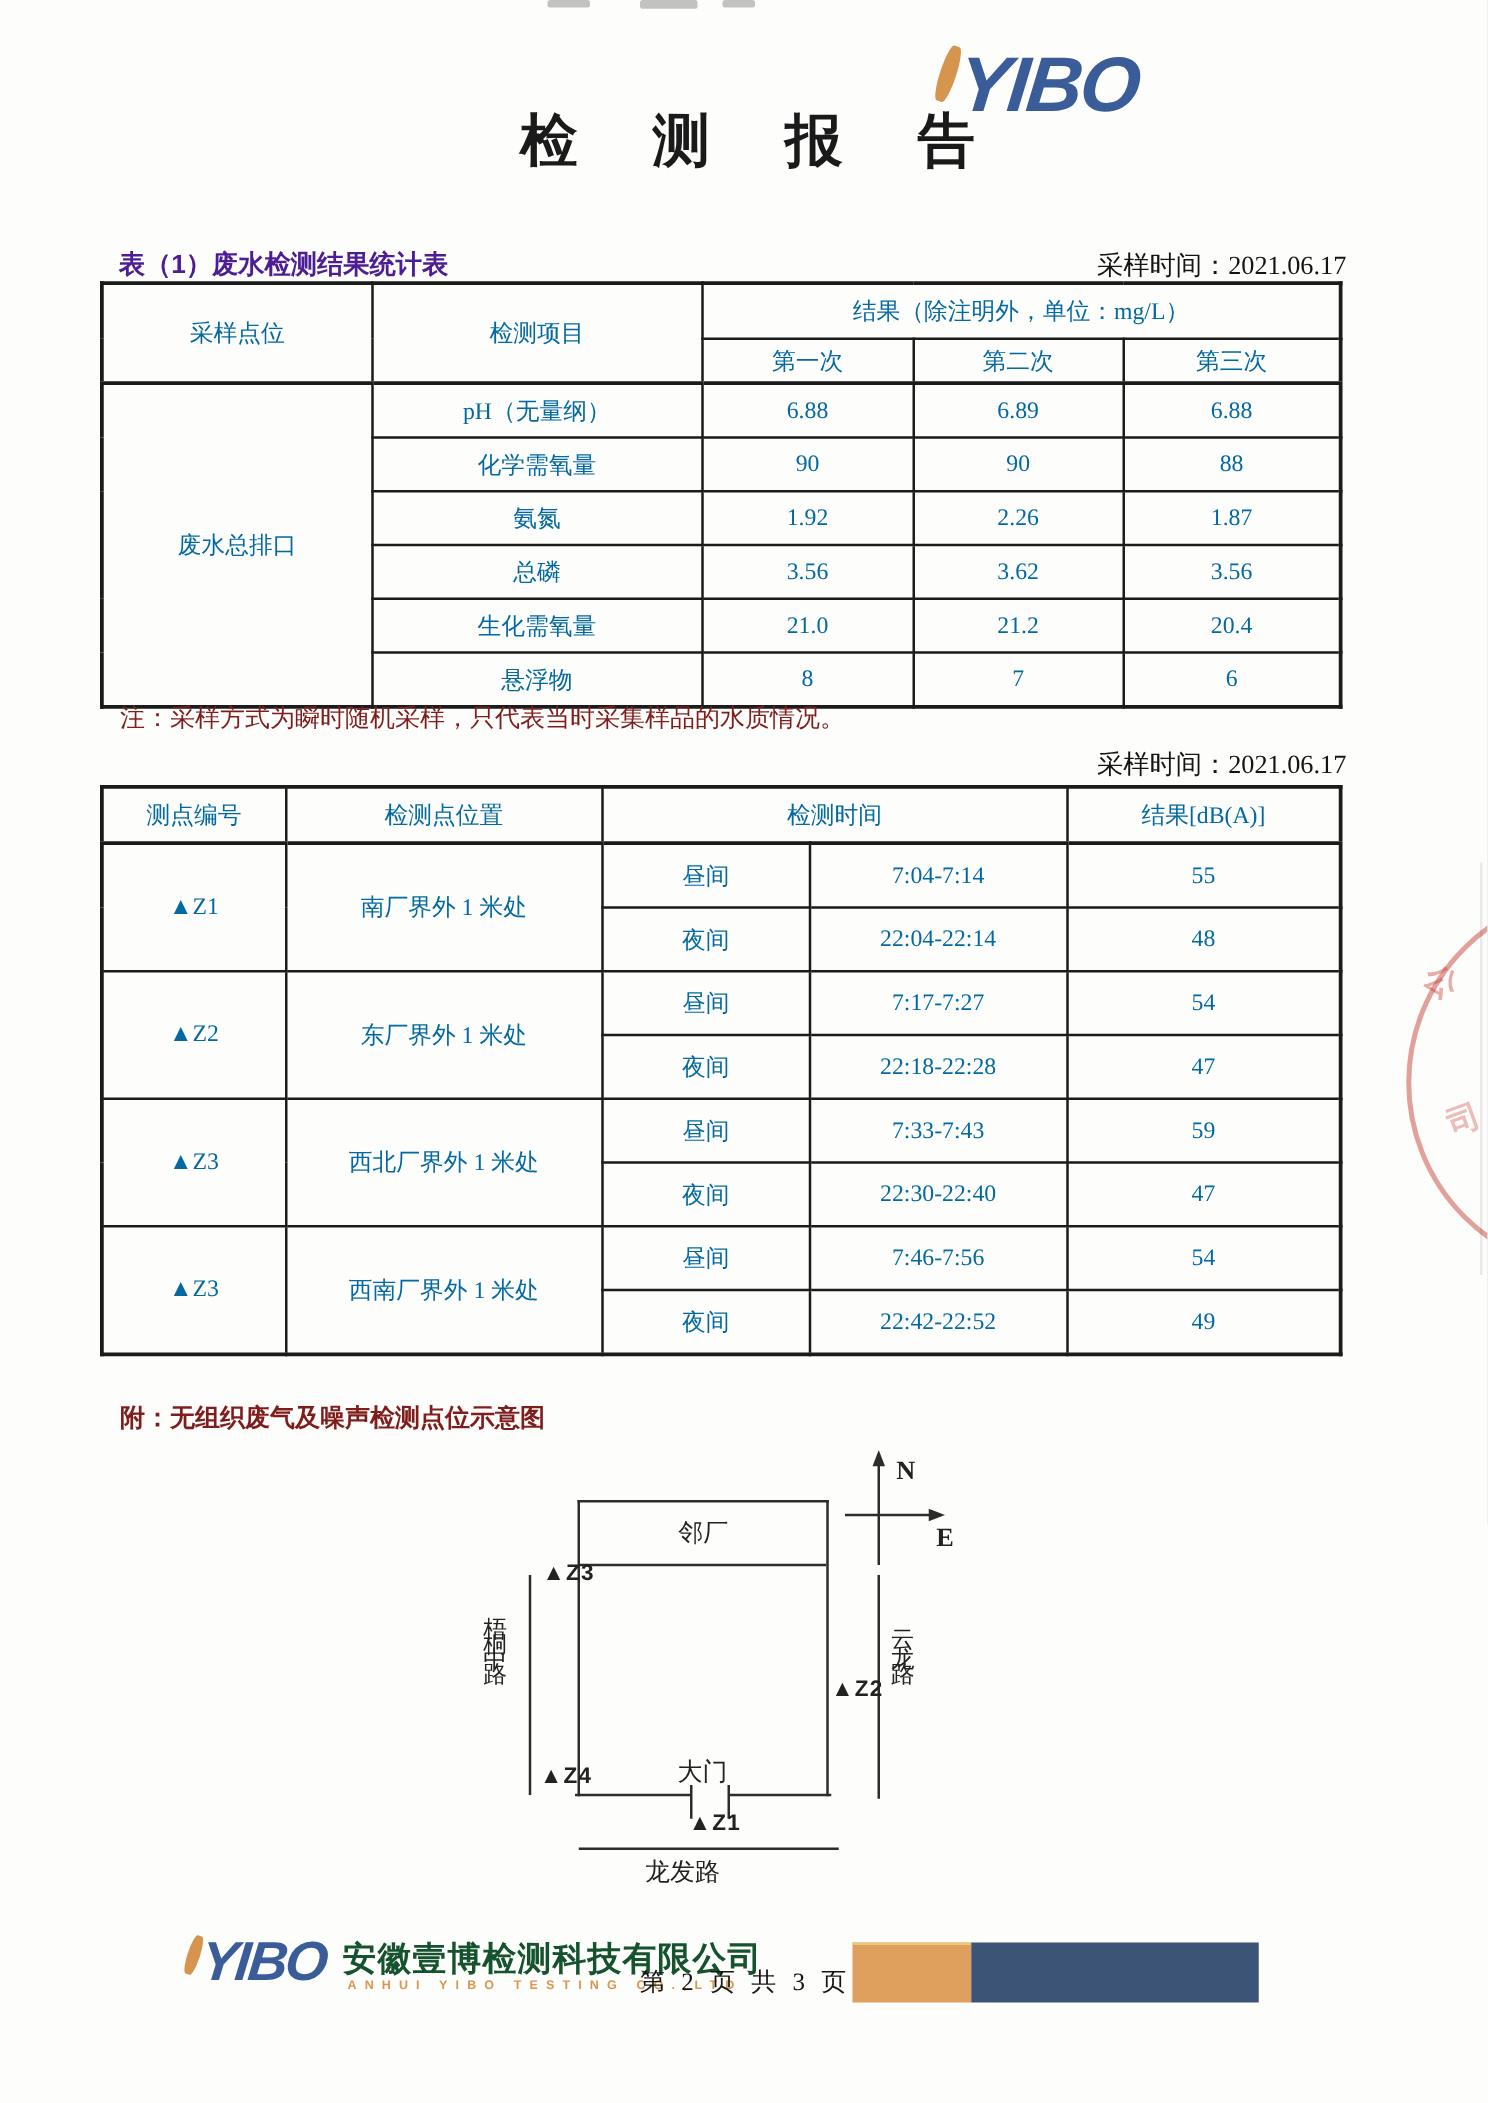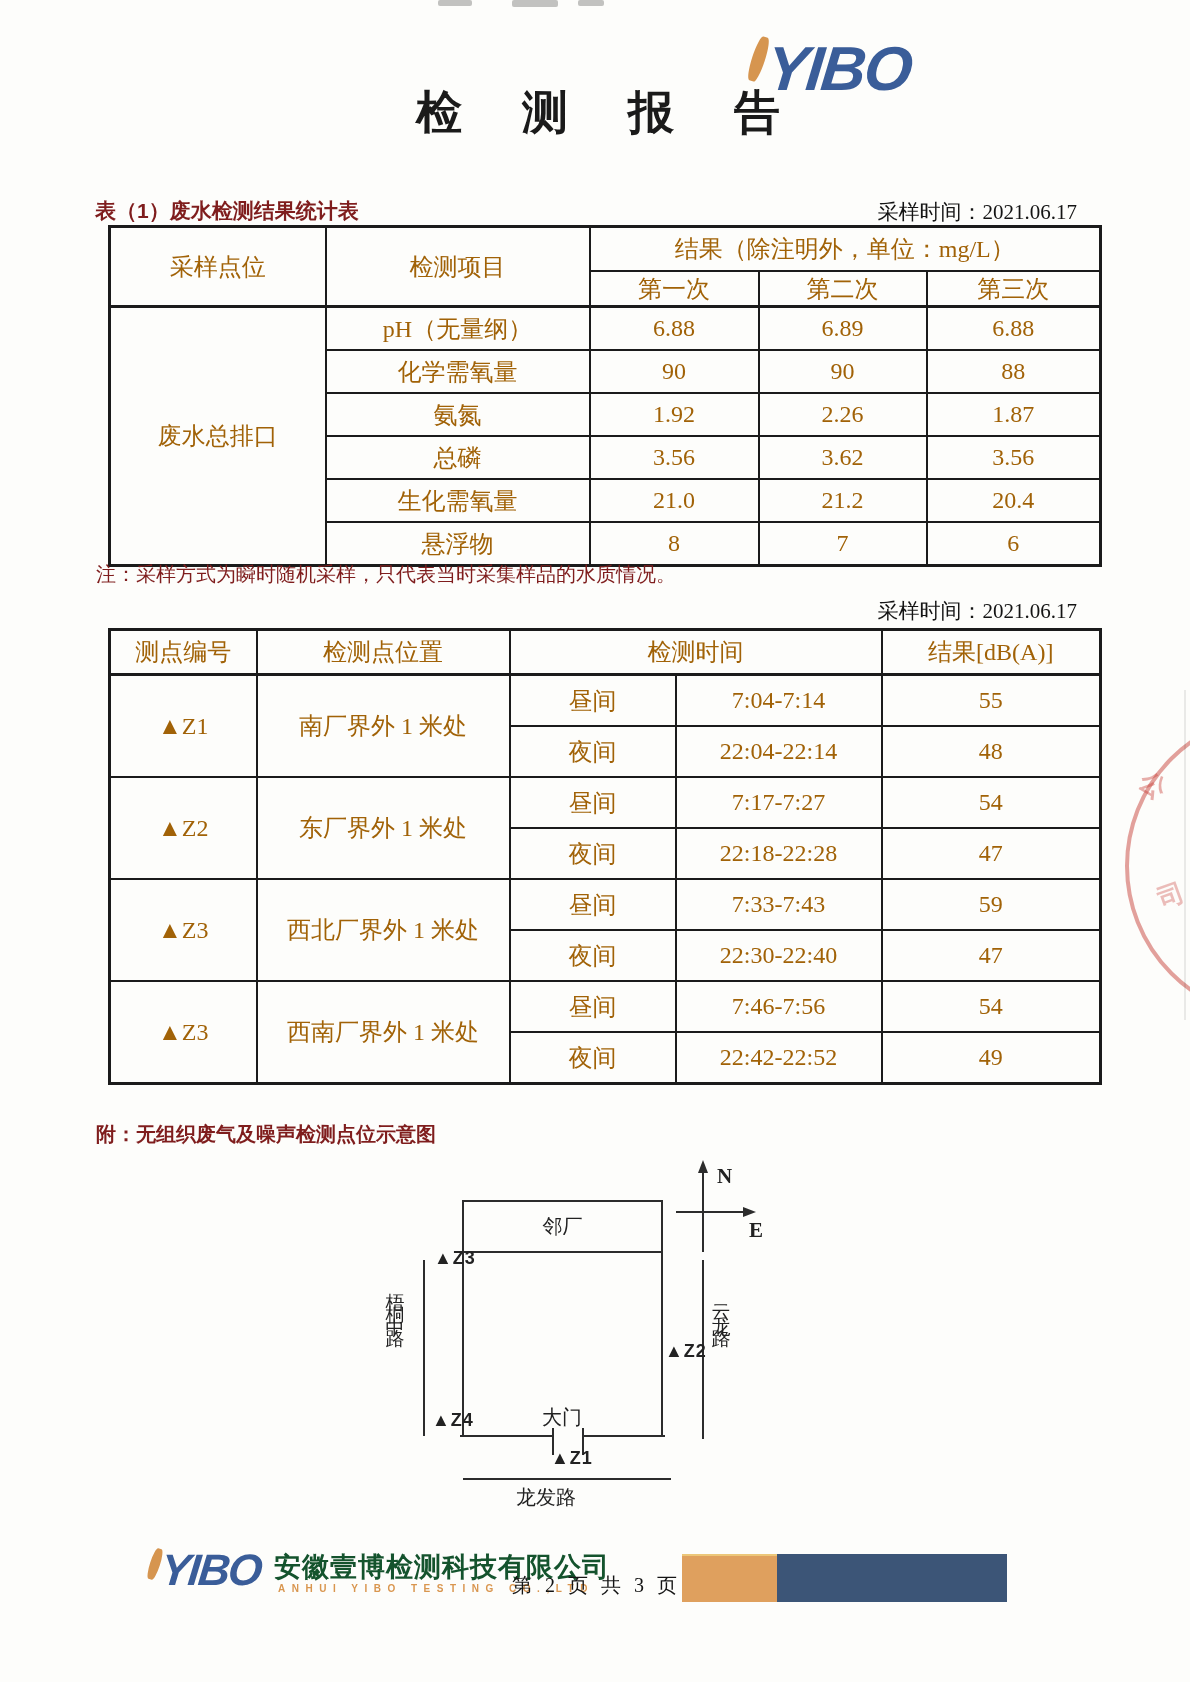--- a/index.html
+++ b/index.html
@@ -15,28 +15,28 @@
   .logo-top{left:752px;top:38px;}
   .logo-top .logo-text{font-size:62px;}
   .logo-top .logo-accent{width:13px;height:46px;margin:-2px 2px 0 0;}
   .title{position:absolute;left:0;top:82px;width:1136px;text-align:center;margin:0;
          font-size:46px;font-weight:600;letter-spacing:60px;padding-left:60px;color:#1a1a1a;}
   .report-no{position:absolute;left:0;top:152px;width:1136px;text-align:center;
              font-size:31px;letter-spacing:1px;}
 
   
   .cap{position:absolute;left:95px;font-family:"Liberation Sans","DejaVu Sans",sans-serif;
-       font-weight:bold;font-size:21px;color:#7f1d1d;}
+       font-weight:bold;font-size:21px;color:#4c1d95;}
   .time{position:absolute;right:113px;font-size:21px;}
   .note{position:absolute;left:96px;font-size:20px;color:#7f1d1d;}
   .note-bold{font-family:"Liberation Sans","DejaVu Sans",sans-serif;font-weight:bold;}
 
   
-  table.rpt{position:absolute;left:108px;border-collapse:collapse;table-layout:fixed;
-            width:991px;font-size:24px;color:#a16207;}
+  table.rpt{position:absolute;left:80px;border-collapse:collapse;table-layout:fixed;
+            width:991px;font-size:19px;color:#0369a1;}
   table.rpt td{border:2px solid #1b1b1b;text-align:center;vertical-align:middle;
                padding:0 4px;overflow:hidden;}
   table.rpt{border:3px solid #1b1b1b;}
   table.rpt td.hd-bot{border-bottom-width:3px;}
   .t1{top:225px;}
   .t1 tr.h1 td{height:42px;}
   .t1 tr.h2 td{height:33px;}
   .t1 tr.dr td{height:41px;}
   .t2{top:628px;}
   .t2 tr.h1 td{height:42px;text-align:center;}

